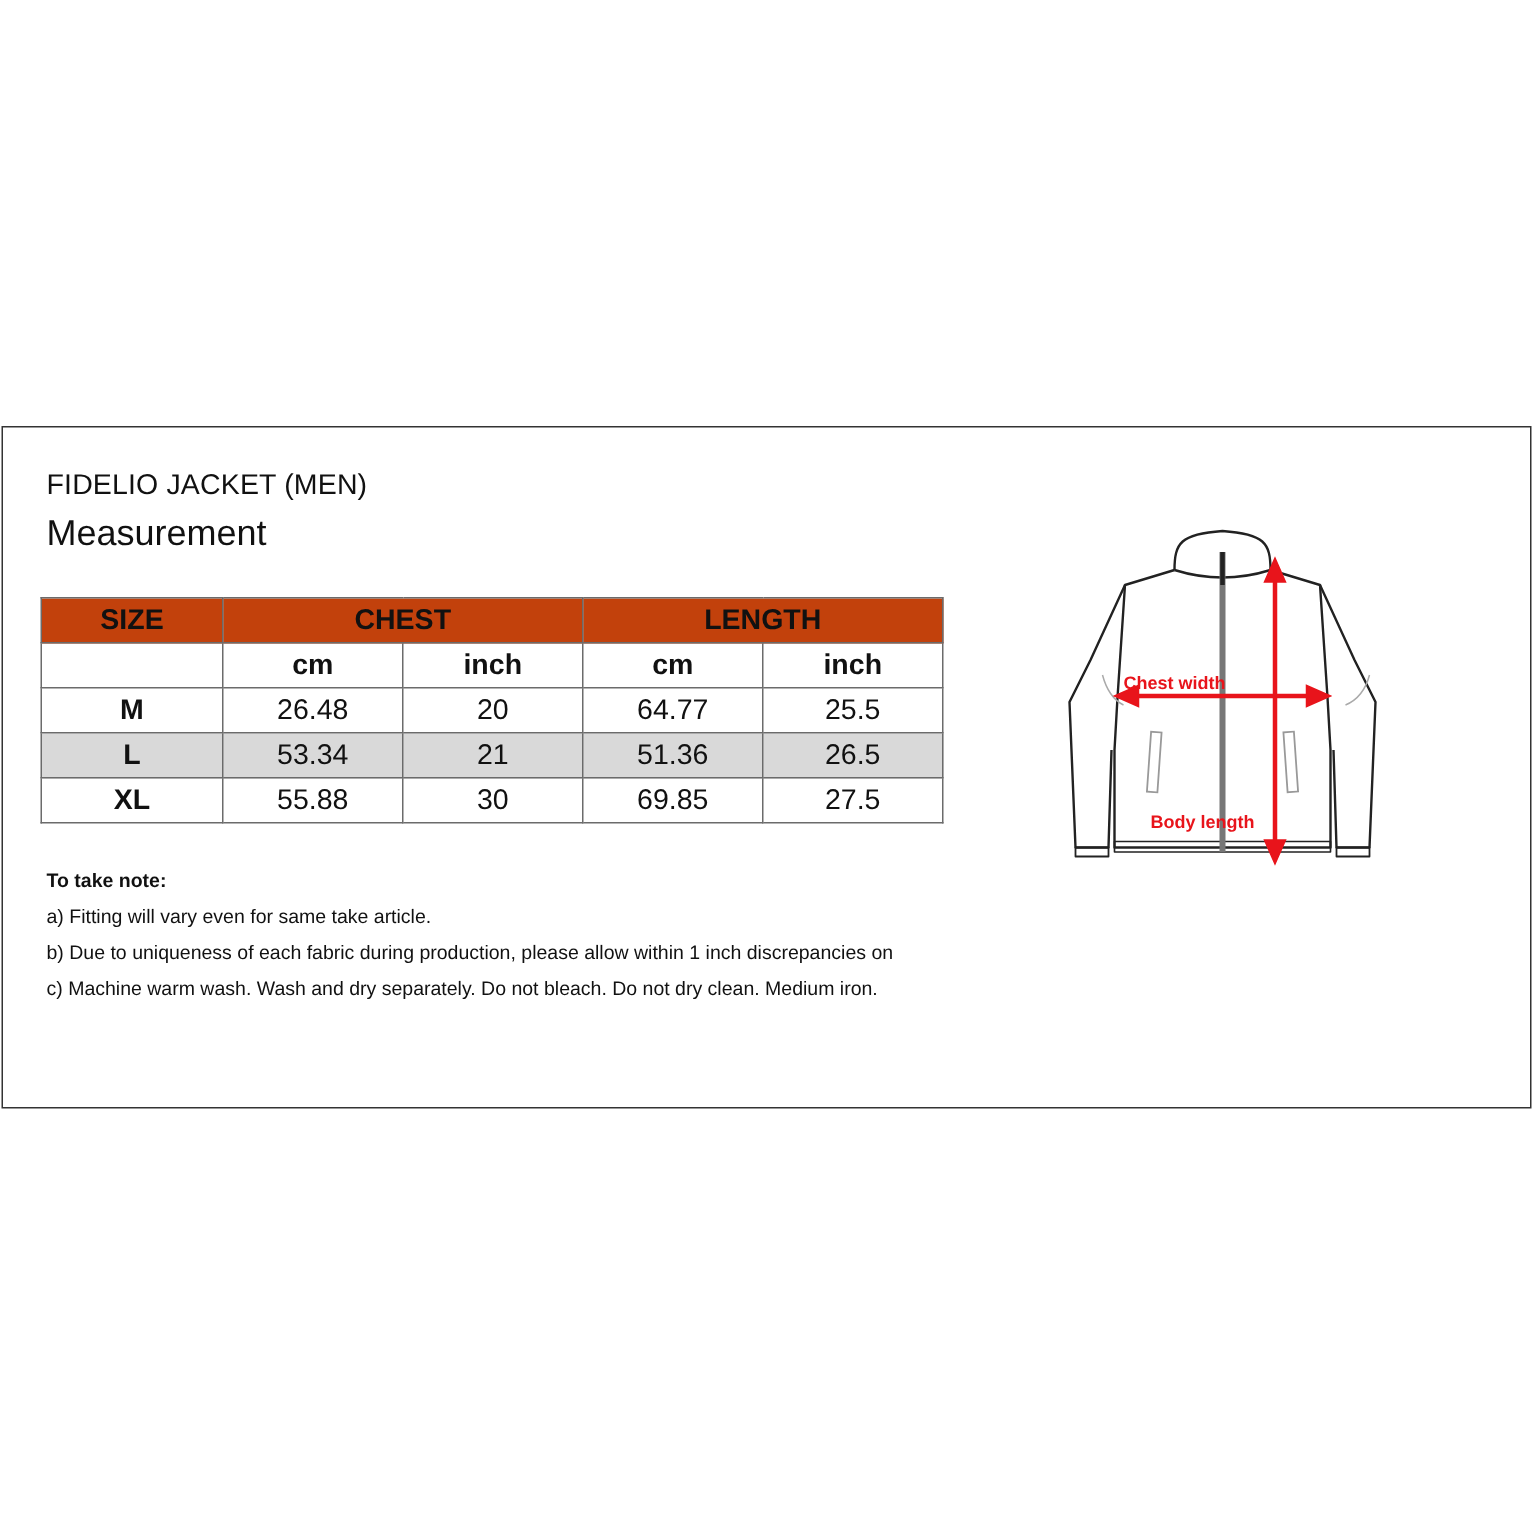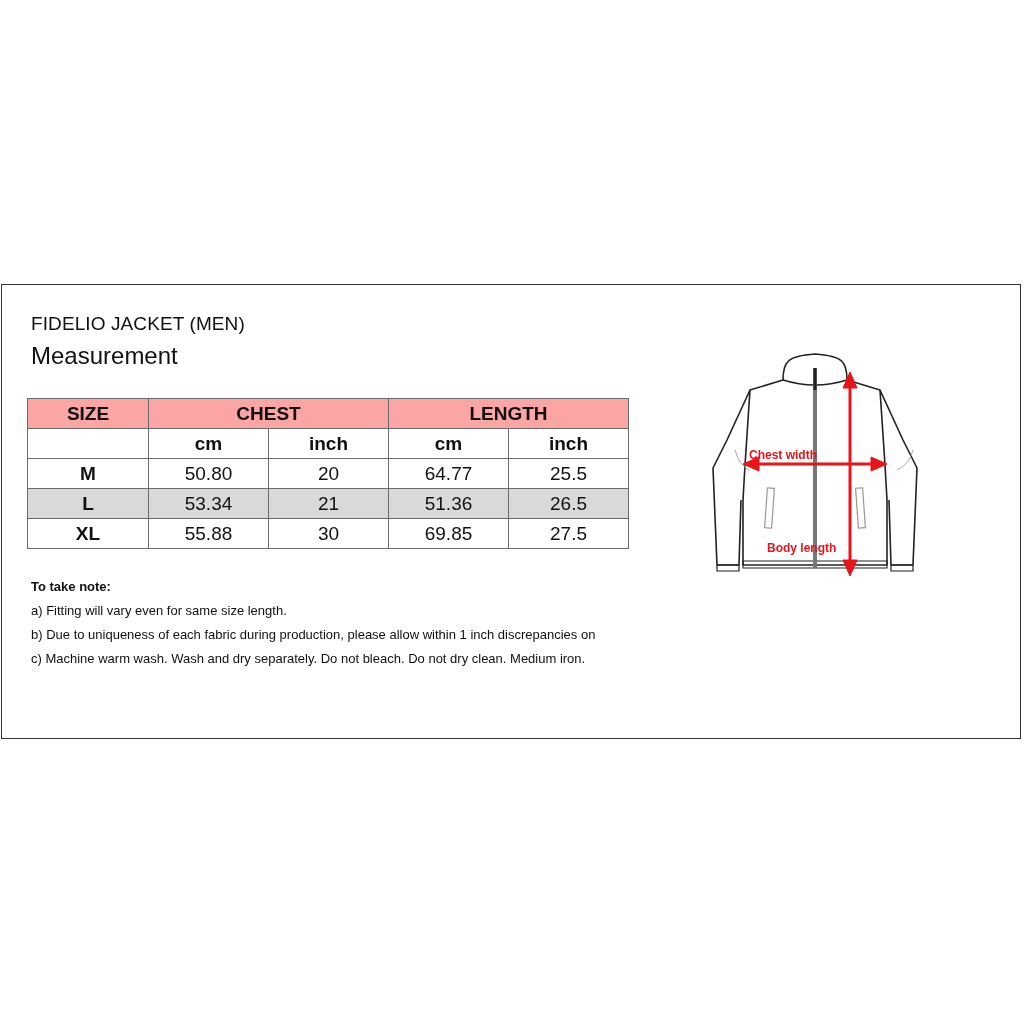--- a/index.html
+++ b/index.html
@@ -2,21 +2,21 @@
 <html><head>
 <meta charset="utf-8">
 <style>
   html, body { margin:0; padding:0; background:#ffffff; }
   body { width:1024px; height:1024px; position:relative; overflow:hidden; font-family:"Liberation Sans", sans-serif; color:#111; }
   .frame { position:absolute; left:1px; top:284px; width:1020px; height:455px; border:1.5px solid #333; box-sizing:border-box; background:#fff; }
   .title { position:absolute; left:31px; top:313px; font-size:19px; font-weight:normal; letter-spacing:0.1px; }
   .subtitle { position:absolute; left:31px; top:342px; font-size:24px; }
   table.size { position:absolute; left:27px; top:398px; border-collapse:collapse; font-size:19px; }
   table.size td { border:1px solid #6b6b6b; height:29px; padding:0; text-align:center; }
-  table.size tr.hdr td { background:#fca5a5; font-weight:bold; }
+  table.size tr.hdr td { background:#c2410c; font-weight:bold; }
   table.size tr.units td { font-weight:bold; }
   table.size tr.shade td { background:#d9d9d9; }
   table.size td.sz { font-weight:bold; width:120px; }
   table.size td.c { width:119px;margin-left:28px; }
   .notes { position:absolute; left:31px; top:575px; font-size:13px; line-height:24px; }
   .notes .head { font-weight:bold; }
   .notes .indent { padding-left:20px; }
   .diagram { position:absolute; left:705px; top:350px; width:230px; height:230px; }
 </style>
 </head>
@@ -36,21 +36,21 @@
   </tr>
   <tr class="units">
     <td class="sz"></td>
     <td class="c">cm</td>
     <td class="c">inch</td>
     <td class="c">cm</td>
     <td class="c">inch</td>
   </tr>
   <tr>
     <td class="sz">M</td>
-    <td>50.80</td>
+    <td>26.48</td>
     <td>20</td>
     <td>64.77</td>
     <td>25.5</td>
   </tr>
   <tr class="shade">
     <td class="sz">L</td>
     <td>53.34</td>
     <td>21</td>
     <td>51.36</td>
     <td>26.5</td>
@@ -102,16 +102,16 @@
     <line x1="52" y1="114" x2="168" y2="114" stroke-width="3"></line>
     <polygon points="38,114 54,107 54,121"></polygon>
     <polygon points="182,114 166,107 166,121"></polygon>
   </g>
   <text x="44" y="109" font-family="Liberation Sans, sans-serif" font-size="12" font-weight="bold" fill="#e8141b">Chest width</text>
   <text x="62" y="202" font-family="Liberation Sans, sans-serif" font-size="12" font-weight="bold" fill="#e8141b">Body length</text>
 </svg>
 
 <div class="notes">
   <div class="head">To take note:</div>
-  <div>a) Fitting will vary even for same size length.</div>
+  <div>a) Fitting will vary even for same take article.</div>
   <div>b) Due to uniqueness of each fabric during production, please allow within 1 inch discrepancies on</div>
   <div>c) Machine warm wash. Wash and dry separately. Do not bleach. Do not dry clean. Medium iron.</div>
 </div>
 
 </body></html>

